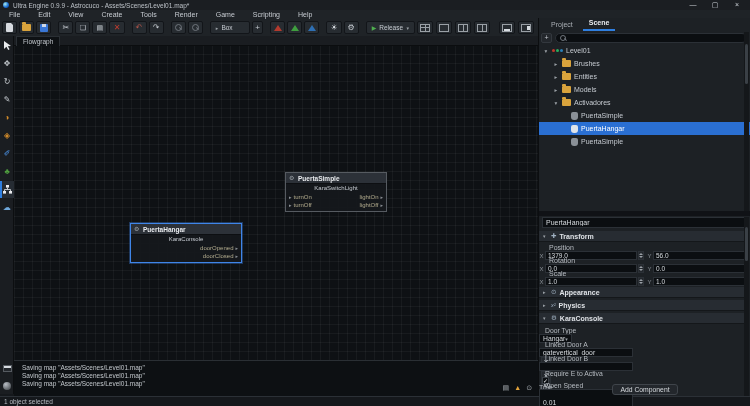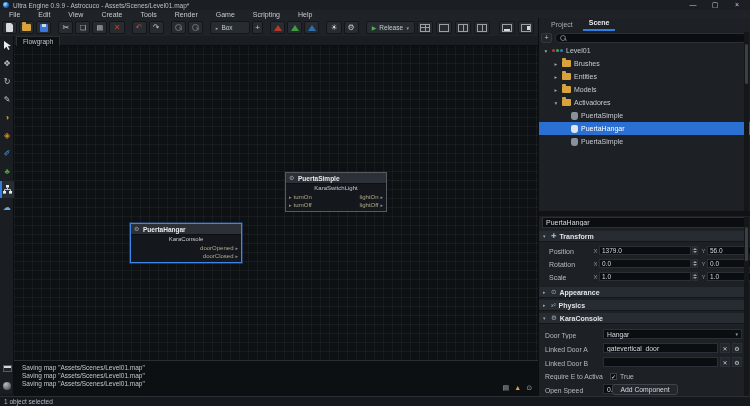--- a/index.html
+++ b/index.html
@@ -80,21 +80,21 @@
   .entity-ic{width:7px;height:8px;background:#8a9097;border-radius:2px 2px 3px 3px;flex:0 0 auto;}
   .level-ic{display:flex;gap:1px;flex:0 0 auto;}
   .level-ic i{width:3px;height:3px;border-radius:50%;display:block;}
   .scroll{position:absolute;width:5px;background:#14171a;}
   .thumb{position:absolute;left:1px;width:3px;background:#3a4046;border-radius:2px;}
   .divstrip{position:absolute;left:0;width:212px;background:#101216;}
   .namefield{position:absolute;left:3px;width:204px;height:11px;background:#0b0e11;border:1px solid #2b3036;box-sizing:border-box;font-size:7px;color:#d6dade;line-height:9px;padding-left:3px;}
   .sechead{position:absolute;left:0;width:207px;height:11px;background:#272c32;border-bottom:1px solid #14171a;display:flex;align-items:center;gap:3px;padding-left:4px;box-sizing:border-box;font-size:7px;font-weight:bold;color:#dfe2e6;}
   .sec-arrow{font-size:5px;color:#9aa0a6;width:5px;}
   .sec-ic{font-size:6.5px;color:#9fb0c0;font-weight:normal;}
-  .prow{position:absolute;left:0;width:207px;height:11px;display:flex;align-items:flex-end;font-size:7px;color:#b6bbc1;}
+  .prow{position:absolute;left:0;width:207px;height:11px;display:flex;align-items:flex-start;font-size:7px;color:#b6bbc1;flex-direction:column;}
   .plabel{width:44px;padding-left:10px;flex:0 0 auto;white-space:nowrap;overflow:hidden;}
   .cells{display:flex;flex:1;gap:3px;padding-right:4px;}
   .cell{display:flex;align-items:center;gap:1px;flex:1;}
   .axis{width:5px;font-size:6px;color:#8a9097;text-align:center;}
   .ninput{flex:1;height:9px;background:#0b0e11;border:1px solid #2b3036;box-sizing:border-box;font-size:6.5px;color:#d6dade;padding:0 0 0 2px;font-family:inherit;min-width:0;}
   .spin{width:6px;height:9px;background:#23272c;border:1px solid #2b3036;box-sizing:border-box;display:flex;flex-direction:column;align-items:center;justify-content:space-evenly;}
   .spin b{display:block;width:0;height:0;border-left:2px solid transparent;border-right:2px solid transparent;}
   .spin .up{border-bottom:2px solid #9aa0a6;}
   .spin .dn{border-top:2px solid #9aa0a6;}
   .klabel{width:58px;padding-left:6px;flex:0 0 auto;white-space:nowrap;overflow:hidden;font-size:6.8px;}

